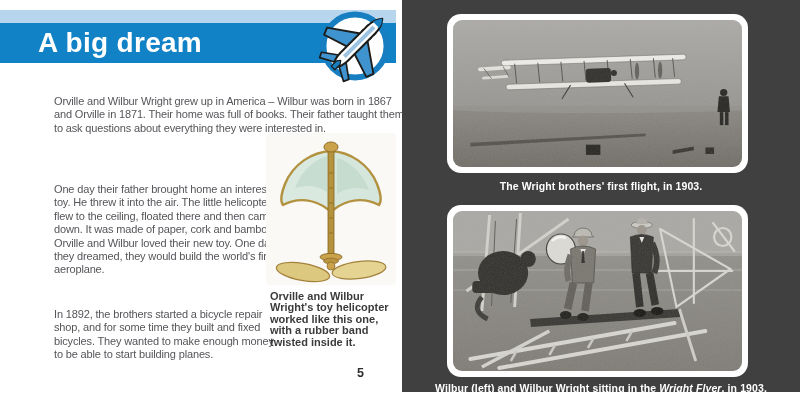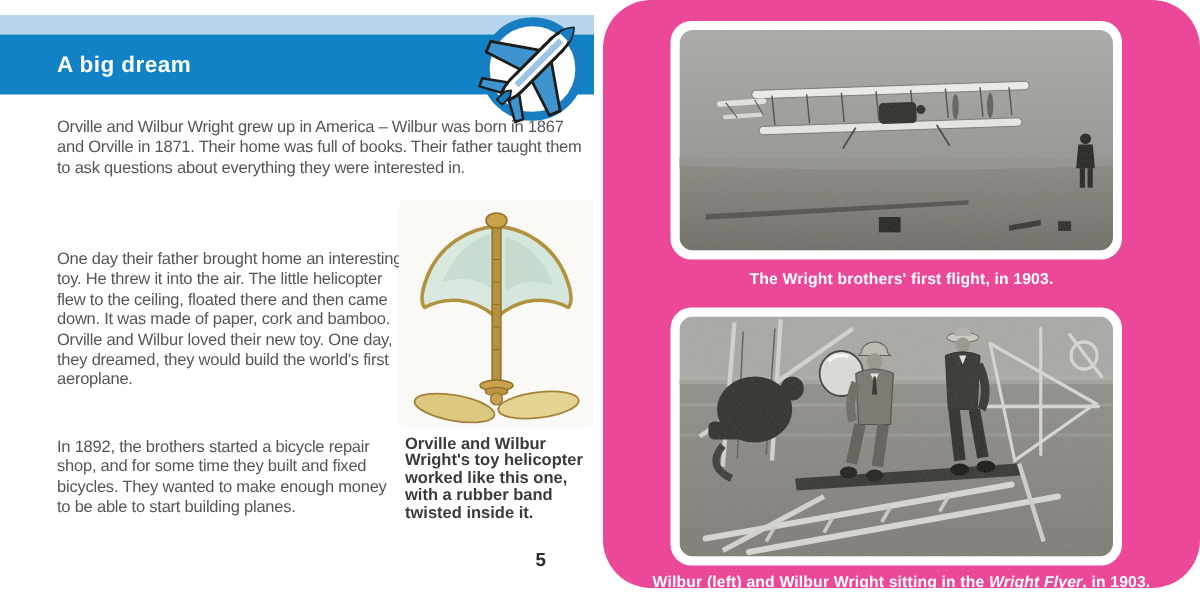--- a/index.html
+++ b/index.html
@@ -4,37 +4,37 @@
 <style>
   html,body{margin:0;padding:0;}
   body{width:800px;height:408px;font-family:"Liberation Sans",sans-serif;background:#ffffff;overflow:hidden;}
   .book{position:relative;width:800px;height:408px;background:#ffffff;}
   .edge{position:absolute;left:0;top:0;width:2px;height:408px;background:#cfcfcf;}
 
   
   .left-page{position:absolute;left:0;top:0;width:396px;height:408px;background:#ffffff;}
   .strip{position:absolute;left:0;top:10px;width:396px;height:13px;background:#b7d5ec;}
   .band{position:absolute;left:0;top:23px;width:396px;height:40px;background:#1182c6;display:flex;align-items:center;}
-  .band h1{margin:0 0 0 38px;font-size:15px;font-weight:bold;color:#ffffff;letter-spacing:.3px;}
+  .band h1{margin:0 0 0 38px;font-size:28px;font-weight:bold;color:#ffffff;letter-spacing:.3px;}
   .badge{position:absolute;left:312px;top:4px;width:86px;height:84px;}
   .badge svg{display:block;width:100%;height:100%;}
 
-  .p{position:absolute;margin:0;font-size:11px;line-height:13.4px;color:#55555a;letter-spacing:-0.15px;}
+  .p{position:absolute;margin:16px;font-size:11px;line-height:13.4px;color:#55555a;letter-spacing:-0.15px;}
   .p1{left:38px;top:79px;width:356px;}
   .p2{left:38px;top:131px;width:226px;}
   .p3{left:38px;top:167px;width:231px;}
   .p4{left:38px;top:292px;width:231px;}
 
   .toy{position:absolute;left:264px;top:133px;width:134px;margin:0;}
   .toy svg{display:block;width:134px;height:152px;}
   .toy figcaption{margin:6px auto 16px;width:122px;text-align:left;font-size:11px;line-height:11.4px;font-weight:bold;color:#3b3b3d;}
   .pagenum{position:absolute;left:357px;top:366px;font-size:12.5px;font-weight:bold;color:#2d2d2f;}
 
   
-  .right-page{position:absolute;left:402px;top:0;width:398px;height:392px;background:#ec4899;border-radius:32px;}
+  .right-page{position:absolute;left:402px;top:0;width:398px;height:392px;background:#404040;}
   .frame{position:absolute;background:#ffffff;border-radius:14px;padding:6px;box-sizing:border-box;}
   .frame svg{display:block;width:100%;height:100%;border-radius:9px;}
   .pf1{left:45px;top:14px;width:301px;height:159px;}
   .pf2{left:45px;top:205px;width:301px;height:172px;}
   .cap{position:absolute;left:0;width:100%;text-align:center;color:#ffffff;font-weight:bold;font-size:10.5px;letter-spacing:.1px;}
   .cap1{top:180px;}
   .cap2{top:382px;}
   .cap .it{font-style:italic;margin-top:29px;}
 </style>
 </head>

